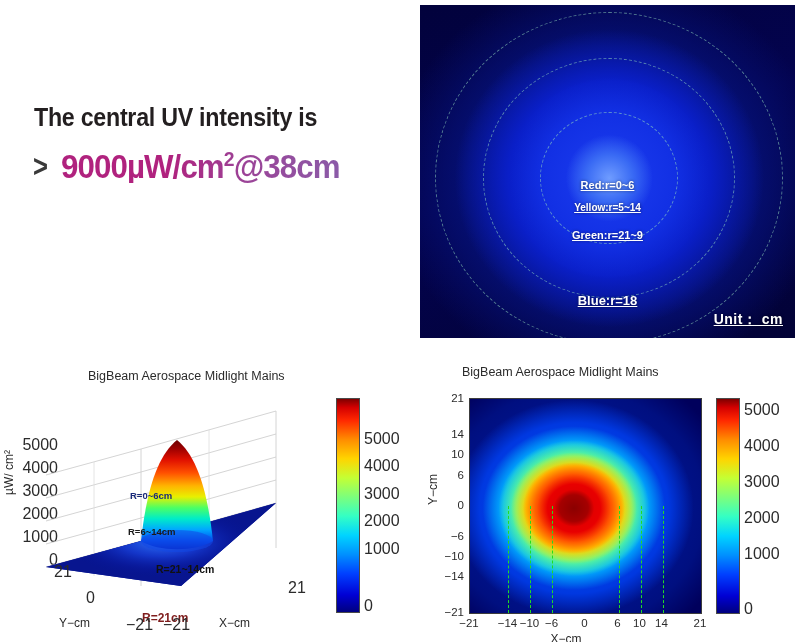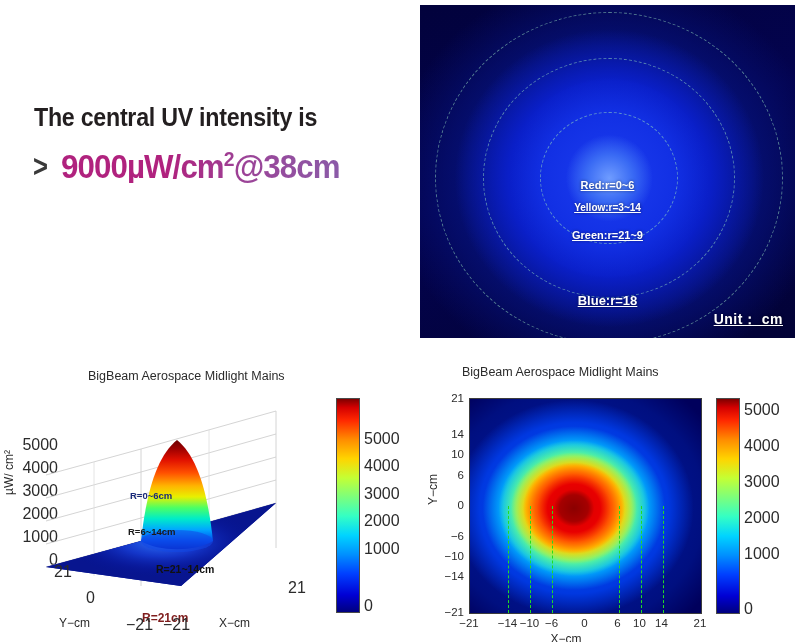--- a/index.html
+++ b/index.html
@@ -99,21 +99,21 @@
     <span id="headline-value"><span>9000µW/cm</span><sup>2</sup><span>@38cm</span></span>
   </div>
 </div>
 
 <div id="uv-photo">
   <div class="glow"></div>
   <div class="ring" id="ring-inner"></div>
   <div class="ring" id="ring-mid"></div>
   <div class="ring" id="ring-outer"></div>
   <div class="lbl" id="uv-lbl-red">Red:r=0~6</div>
-  <div class="lbl" id="uv-lbl-yellow">Yellow:r=3~14</div>
+  <div class="lbl" id="uv-lbl-yellow">Yellow:r=5~14</div>
   <div class="lbl" id="uv-lbl-green">Green:r=21~9</div>
   <div class="lbl" id="uv-lbl-blue">Blue:r=18</div>
   <div class="lbl" id="uv-lbl-unit">Unit： cm</div>
 </div>
 
 <div id="plot3d">
   <div class="plot-title" id="plot3d-title">BigBeam Aerospace Midlight Mains</div>
 
   <div id="p3-zaxis-label">µW/ cm²</div>
 

